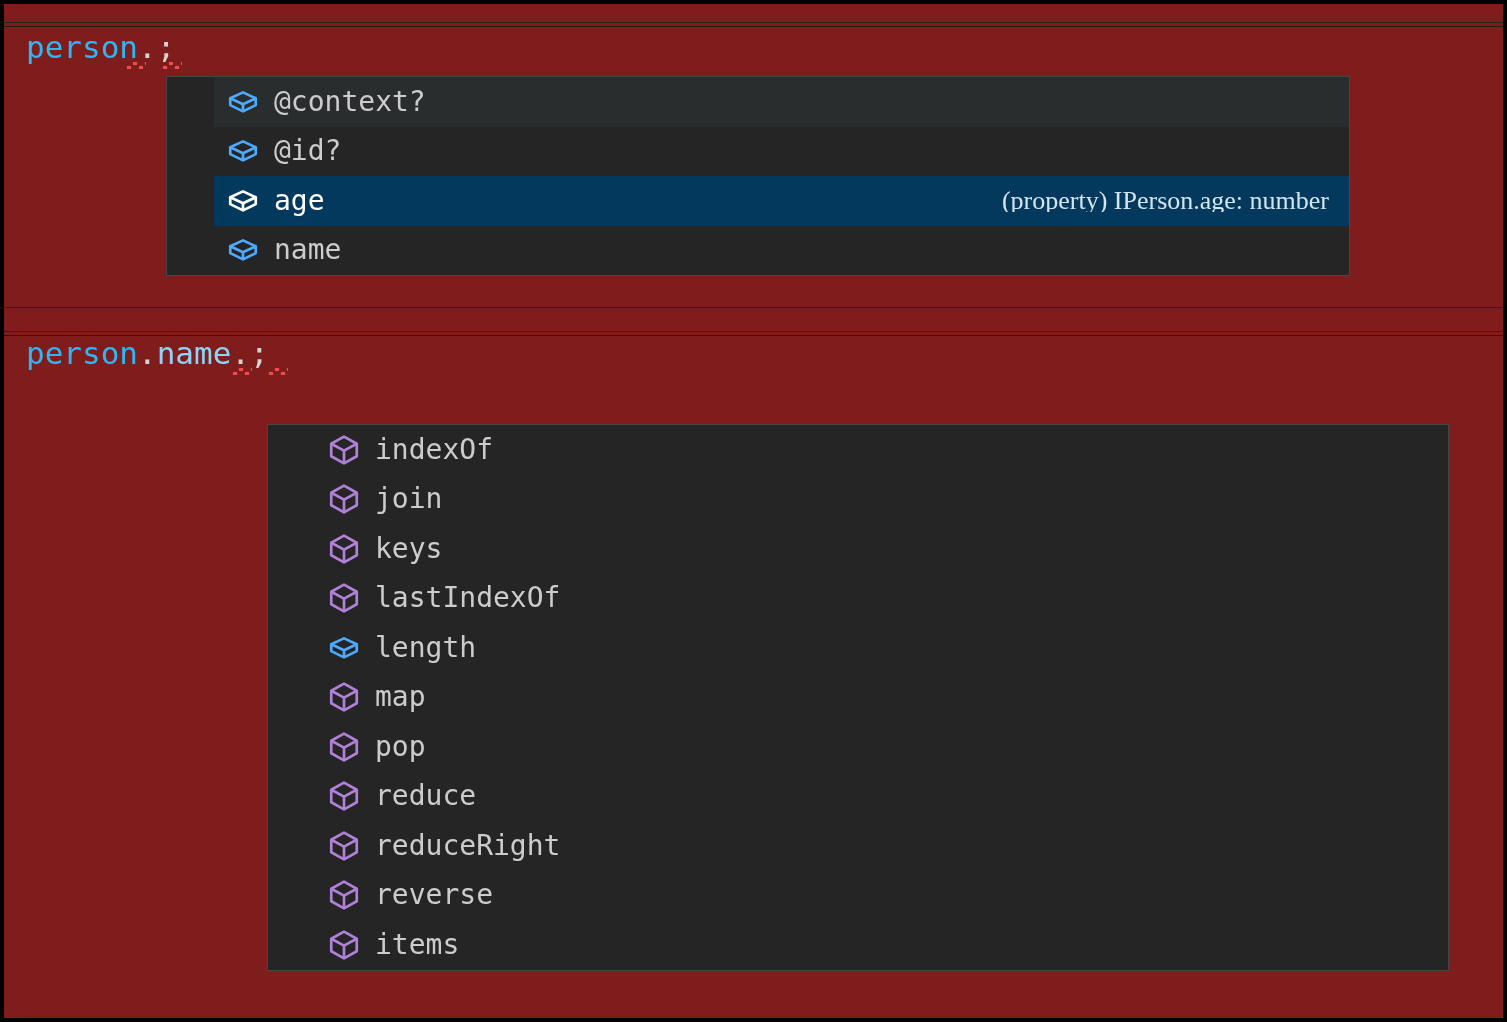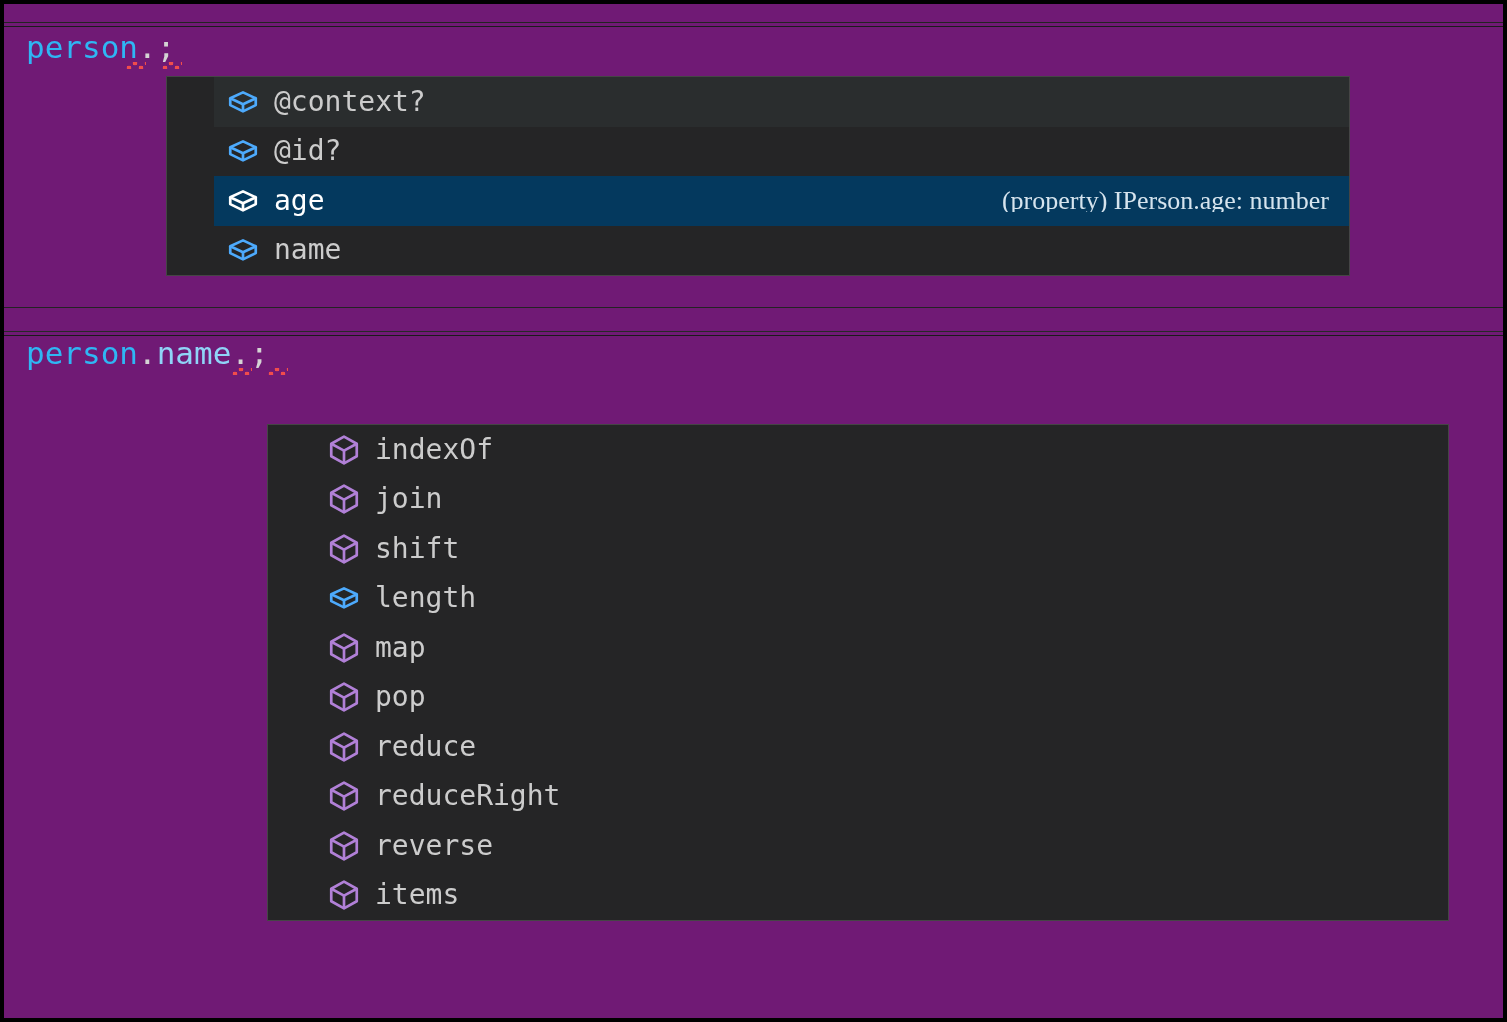--- a/index.html
+++ b/index.html
@@ -13,21 +13,21 @@
     overflow: hidden;
     font-family: "DejaVu Sans Mono", "Liberation Mono", monospace;
   }
 
   
   .editor-root {
     position: absolute;
     left: 0; top: 0;
     width: 1507px;
     height: 1022px;
-    background: #701a75;
+    background: #7f1d1d;
     border: 4px solid #000000;
     box-sizing: border-box;
     overflow: hidden;
   }
 
   
   .band {
     position: absolute;
     left: 0;
     width: 100%;
@@ -210,21 +210,31 @@
         <span class="label">join</span>
       </div>
       <div class="srow">
         <span class="icon"><svg viewBox="0 0 24 24" width="34" height="34" aria-hidden="true">
             <g fill="none" stroke="#b180d7" stroke-width="1.9" stroke-linejoin="round">
               <path d="M12 2.6 L21 7.6 L21 16.4 L12 21.4 L3 16.4 L3 7.6 Z"></path>
               <path d="M3 7.6 L12 12.4 L21 7.6"></path>
               <path d="M12 12.4 L12 21.4"></path>
             </g>
           </svg></span>
-        <span class="label">shift</span>
+        <span class="label">keys</span>
+      </div>
+      <div class="srow">
+        <span class="icon"><svg viewBox="0 0 24 24" width="34" height="34" aria-hidden="true">
+            <g fill="none" stroke="#b180d7" stroke-width="1.9" stroke-linejoin="round">
+              <path d="M12 2.6 L21 7.6 L21 16.4 L12 21.4 L3 16.4 L3 7.6 Z"></path>
+              <path d="M3 7.6 L12 12.4 L21 7.6"></path>
+              <path d="M12 12.4 L12 21.4"></path>
+            </g>
+          </svg></span>
+        <span class="label">lastIndexOf</span>
       </div>
       <div class="srow">
         <span class="icon"><svg viewBox="0 0 24 24" width="34" height="34" aria-hidden="true">
             <g fill="none" stroke="#4daafc" stroke-width="1.9" stroke-linejoin="round">
               <path d="M12 5.2 L21 9.4 L12 13.6 L3 9.4 Z"></path>
               <path d="M3 9.4 L3 14.2 L12 18.6 L21 14.2 L21 9.4"></path>
               <path d="M12 13.6 L12 18.6"></path>
             </g>
           </svg></span>
         <span class="label">length</span>

